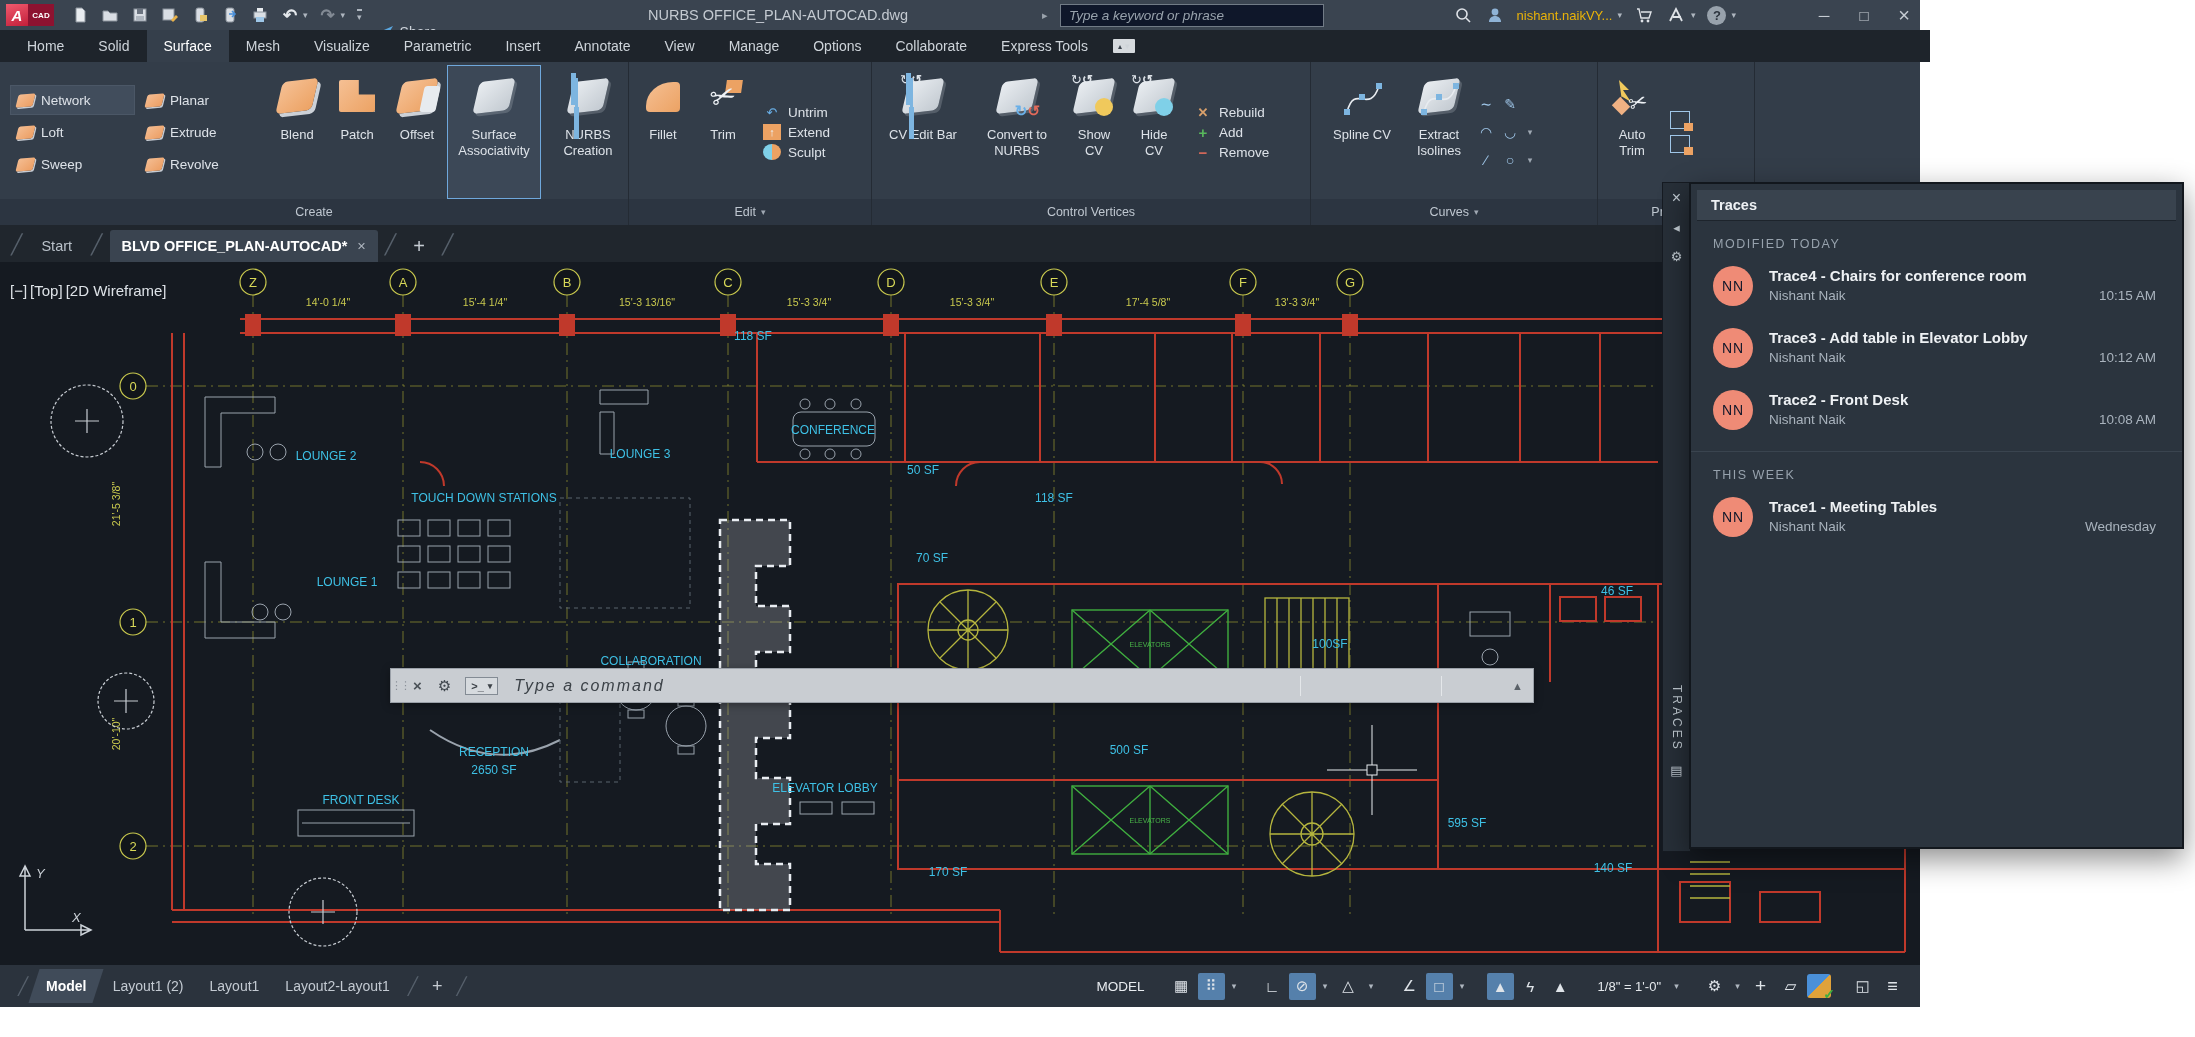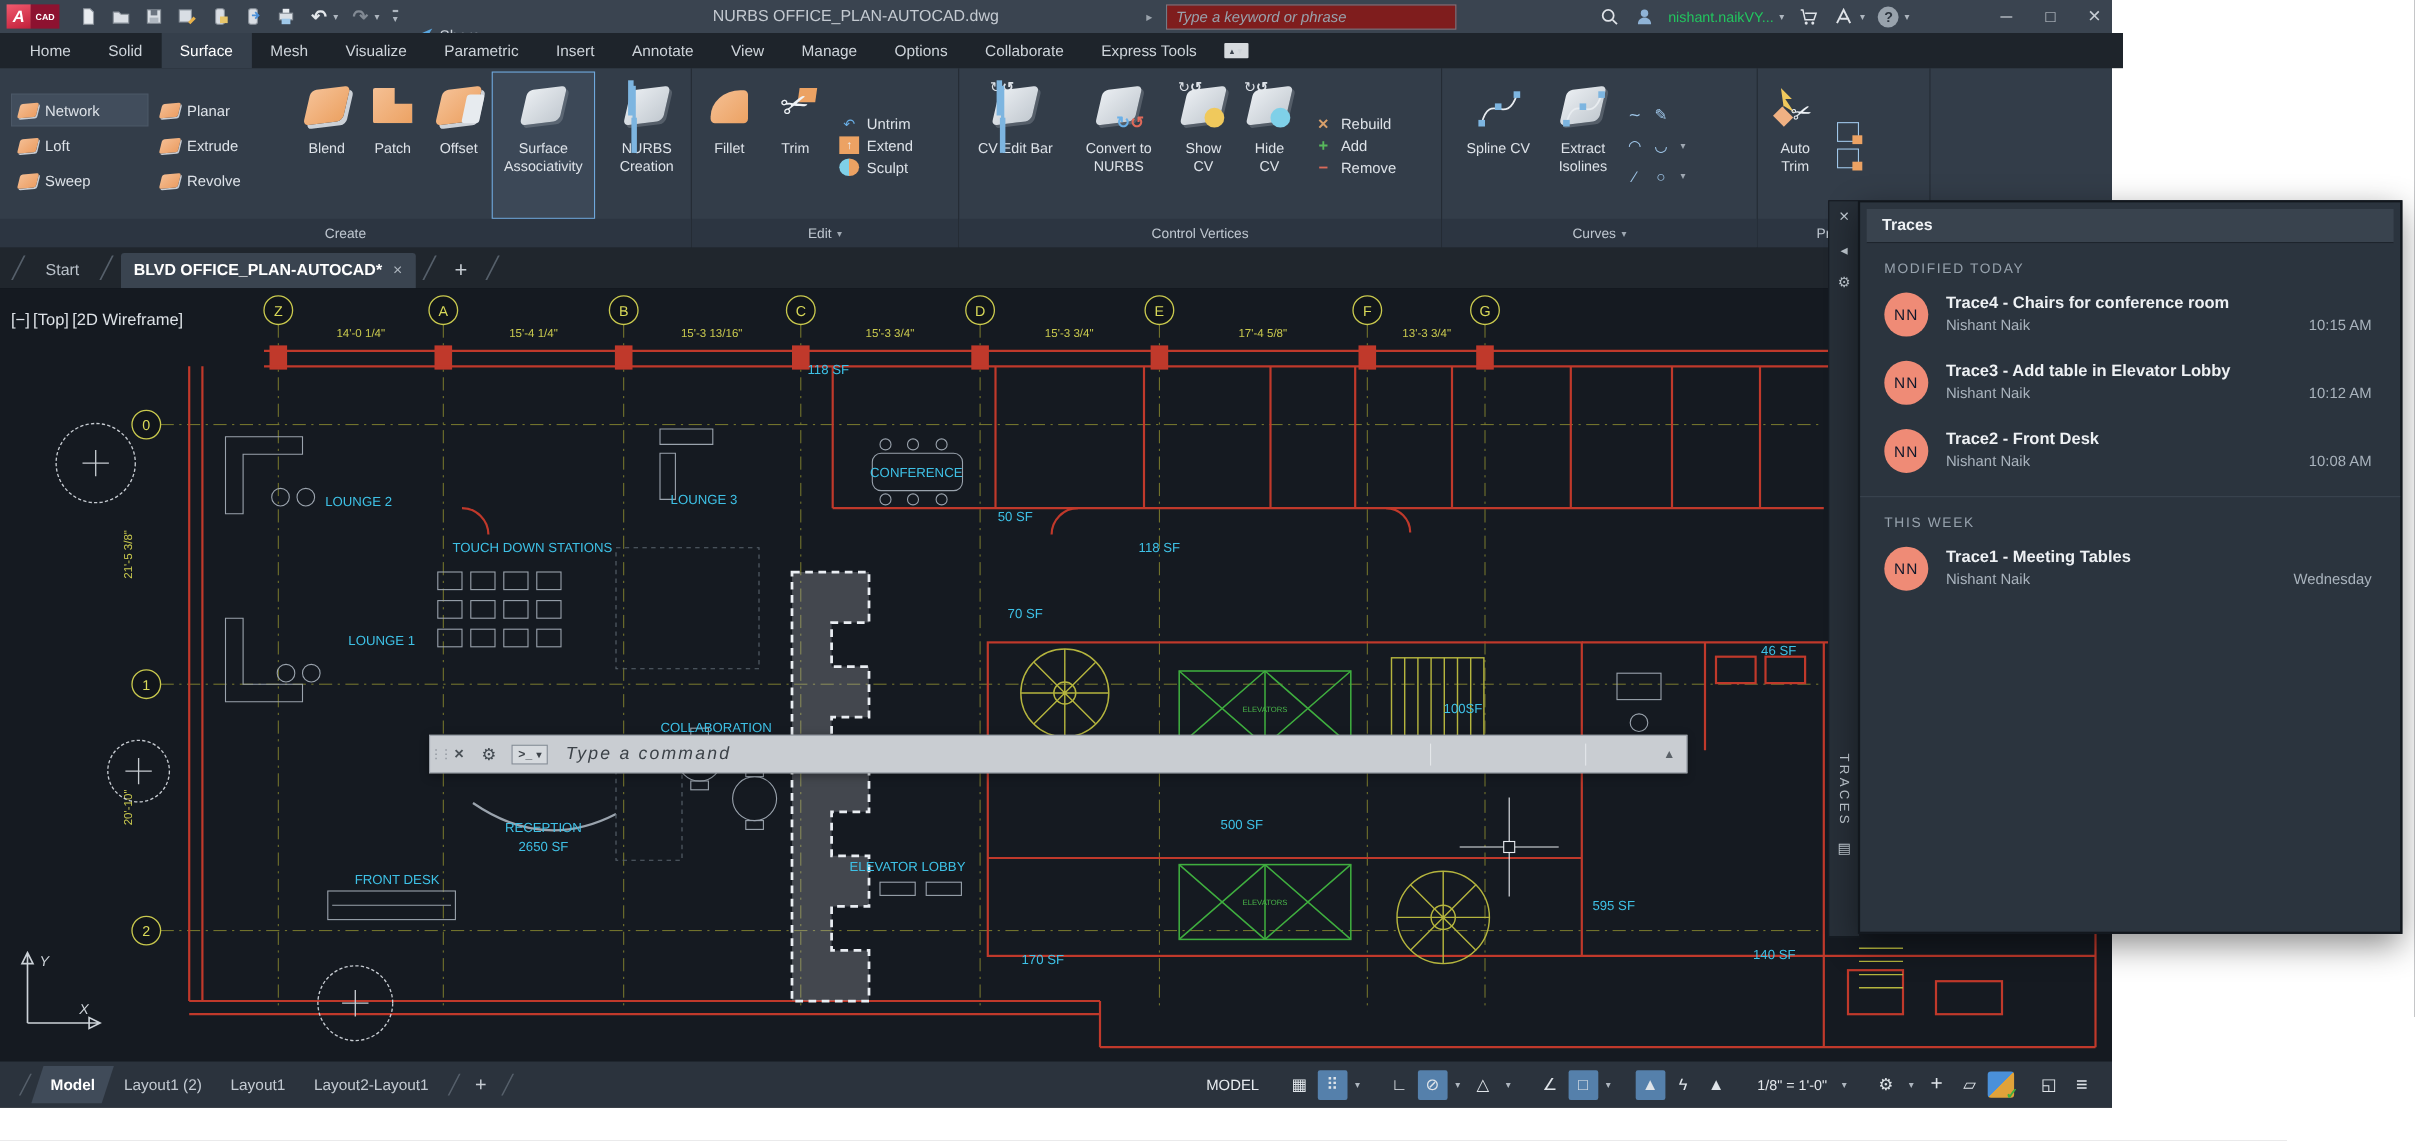--- a/index.html
+++ b/index.html
@@ -11,24 +11,24 @@
   .logo{display:flex;height:22px;margin-right:6px;}
   .logoA{width:22px;background:linear-gradient(160deg,#f05a6e,#c21f3a);color:#fff;font-weight:bold;font-style:italic;
     font-size:15px;display:flex;align-items:center;justify-content:center;}
   .logoCAD{width:26px;background:#8d1230;color:#fff;font-weight:bold;font-size:8px;display:flex;align-items:center;justify-content:center;}
   .qi{width:20px;height:20px;display:flex;align-items:center;justify-content:center;}
   .qi svg{display:block}
   .ddc{font-size:9px;color:#aeb6bf;margin-left:-7px;}
   .share{display:flex;align-items:center;gap:6px;font-size:14px;color:#cdd3da;margin-left:4px;margin-top:34px;}
   .tb-title{position:absolute;left:648px;top:0;height:30px;display:flex;align-items:center;font-size:14.5px;color:#c4cad1;}
   .tb-exp{position:absolute;left:1042px;top:0;height:30px;display:flex;align-items:center;color:#9aa3ac;font-size:11px;}
-  .sbox{position:absolute;left:1060px;top:4px;width:246px;height:21px;background:#7f1d1d;border:1px solid #717b86;
+  .sbox{position:absolute;left:1060px;top:4px;width:246px;height:21px;background:#0f172a;border:1px solid #717b86;
     display:flex;align-items:center;padding:0 8px;font-size:13.5px;color:#98a2ac;font-style:italic;}
   .tb-right{position:absolute;right:2px;top:0;height:30px;display:flex;align-items:center;gap:12px;}
-  .uname{font-size:13px;color:#22c55e;}
+  .uname{font-size:13px;color:#eab308;}
   .winbtn{width:28px;height:30px;display:flex;align-items:center;justify-content:center;color:#c6ccd3;font-size:15px;}
   
   .rtabs{position:absolute;left:0;top:30px;width:1920px;height:32px;background:#1e242b;display:flex;align-items:stretch;padding-left:10px;}
   .rtab{padding:0 17px;display:flex;align-items:center;font-size:14px;color:#ced4da;}
   .rtab.act{background:#353f4b;color:#fff;}
   .rtab-ovf{margin-left:8px;align-self:center;display:flex;align-items:center;gap:3px;background:#d6dade;color:#3a424c;
     font-size:8px;padding:2px 5px;border-radius:1px;}
   .rtab-ovf .c2{color:#cfd4d9;background:transparent;font-size:9px}
   
   .ribbon{position:absolute;left:0;top:62px;width:1920px;height:163px;background:#333d49;display:flex;}

